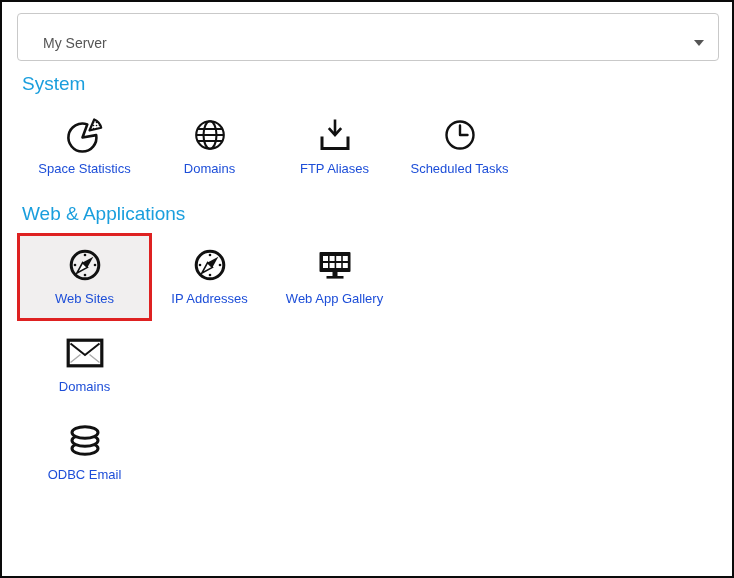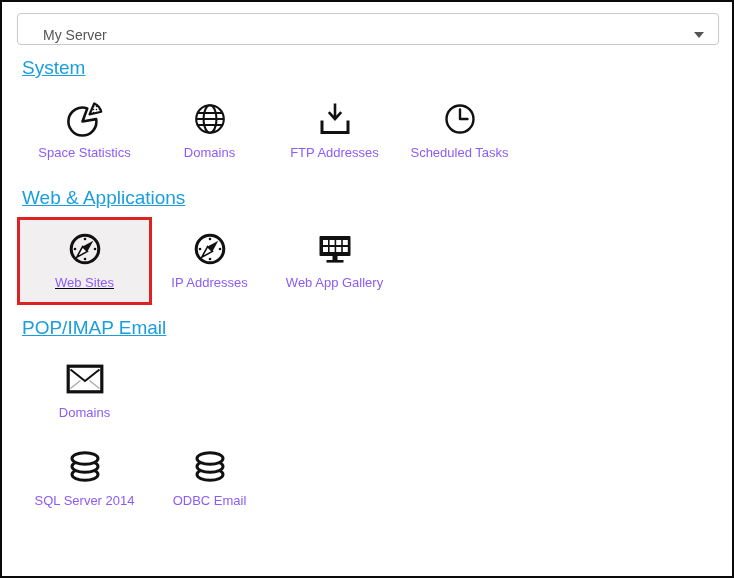--- a/index.html
+++ b/index.html
@@ -6,21 +6,21 @@
   * { box-sizing:border-box; }
   .frame {
     width:734px; height:578px;
     border:2px solid #0a0a0a;
     background:#fff;
     font-family:"Liberation Sans", sans-serif;
     overflow:hidden;
   }
   .dropdown {
     margin:11px 13px 0 15px;
-    height:32px;
+    height:48px;
     border:1px solid #c9c9c9;
     border-radius:4px;
     display:flex; align-items:center;
     padding:12px 14px 0 25px;
     font-size:14px; color:#555;
     background:#fff;
     cursor:pointer;
   }
   .caret {
     margin-left:auto;
@@ -28,43 +28,41 @@
     border-left:5px solid transparent;
     border-right:5px solid transparent;
     border-top:6px solid #555;
   }
   .section-title {
     font-size:19px;
     font-weight:normal;
     color:var(--accent,#1A9EDD);
     margin:12px 0 8px 20px;
     line-height:22px;
-    text-decoration:underline;
   }
   .row { display:flex; padding-left:20px; }
   .tile {
     width:125px; height:88px;
     display:flex; flex-direction:column; align-items:center;
     padding-top:9px;
     cursor:pointer;
   }
   .tile.selected {
     width:135px;
     margin:0 -5px;
     border:3px solid var(--selected-border,#DE2121);
     background:var(--selected-bg,#F1EFEF);
     padding-top:6px;
-    text-decoration:underline;
   }
   .icon {
     height:46px; display:flex; align-items:center; justify-content:center;
   }
   .tile-label {
     margin-top:3px;
-    font-size:13px; color:#8b5cf6;
+    font-size:13px; color:#1d4ed8;
     white-space:nowrap;
   }
 </style>
 </head>
 <body>
 
 <div class="frame">
   <div class="dropdown">
     <span>My Server</span>
     <span class="caret"></span>
@@ -103,21 +101,21 @@
           <div class="tile">
             <span class="icon">
               <svg width="40" height="40" viewBox="0 0 40 40">
                 <g stroke="#111" fill="none">
                   <path d="M20,4.5 V18.5" stroke-width="2.6"></path>
                   <path d="M13.8,13.2 L20,20 L26.2,13.2" stroke-width="2.6"></path>
                   <path d="M7,21.5 V33.5 H33 V21.5" stroke-width="3"></path>
                 </g>
               </svg>
             </span>
-            <span class="tile-label">FTP Addresses</span>
+            <span class="tile-label">FTP Aliases</span>
           </div>
           <div class="tile">
             <span class="icon">
               <svg width="40" height="40" viewBox="0 0 40 40">
                 <g stroke="#111" fill="none">
                   <circle cx="20" cy="20" r="13.5" stroke-width="2.4"></circle>
                   <path d="M20,20 V10.5 M20,20 H27.5" stroke-width="2.4" stroke-linecap="round"></path>
                 </g>
               </svg>
             </span>
@@ -172,21 +170,20 @@
                 </g>
                 <rect x="17.5" y="27" width="5" height="4" fill="#111"></rect>
                 <rect x="11.5" y="31" width="17" height="2.6" fill="#111"></rect>
               </svg>
             </span>
             <span class="tile-label">Web App Gallery</span>
           </div>
         </div>
       </div>
       <div>
-        <h2 class="section-title">POP/IMAP Email</h2>
         <div class="row">
           <div class="tile">
             <span class="icon">
               <svg width="40" height="40" viewBox="0 0 40 40">
                 <rect x="3.2" y="7.2" width="33.6" height="25.6" fill="#fff" stroke="#111" stroke-width="3.2"></rect>
                 <path d="M5.5,10.5 L20,22 L34.5,10.5" fill="none" stroke="#111" stroke-width="2"></path>
                 <path d="M5.5,29.5 L15.5,21.5 M34.5,29.5 L24.5,21.5" stroke="#aaa" stroke-width="1.4" fill="none"></path>
               </svg>
             </span>
             <span class="tile-label">Domains</span>
@@ -198,30 +195,18 @@
           <div class="tile">
             <span class="icon">
               <svg width="40" height="40" viewBox="0 0 40 40">
                 <g stroke="#111" stroke-width="3" fill="#fff">
                   <ellipse cx="20" cy="27.5" rx="13" ry="5.8"></ellipse>
                   <ellipse cx="20" cy="19.5" rx="13" ry="5.8"></ellipse>
                   <ellipse cx="20" cy="11.5" rx="13" ry="5.8"></ellipse>
                 </g>
               </svg>
             </span>
-            <span class="tile-label">SQL Server 2014</span>
-          </div>
-          <div class="tile">
-            <span class="icon">
-              <svg width="40" height="40" viewBox="0 0 40 40">
-                <g stroke="#111" stroke-width="3" fill="#fff">
-                  <ellipse cx="20" cy="27.5" rx="13" ry="5.8"></ellipse>
-                  <ellipse cx="20" cy="19.5" rx="13" ry="5.8"></ellipse>
-                  <ellipse cx="20" cy="11.5" rx="13" ry="5.8"></ellipse>
-                </g>
-              </svg>
-            </span>
             <span class="tile-label">ODBC Email</span>
           </div>
         </div>
       </div>
     </div>
 </div>
 
 </body></html>

